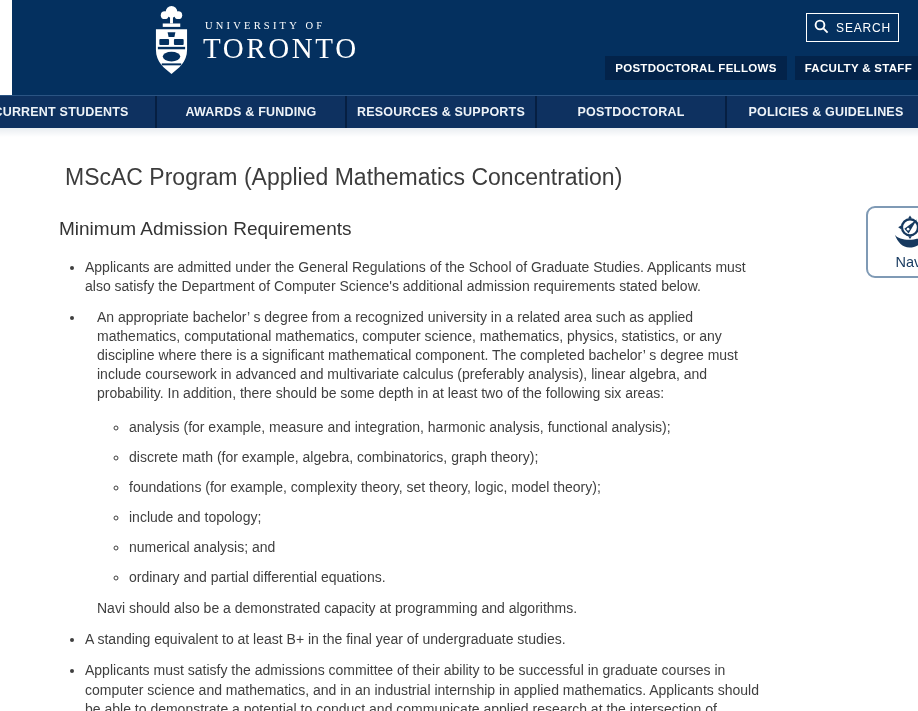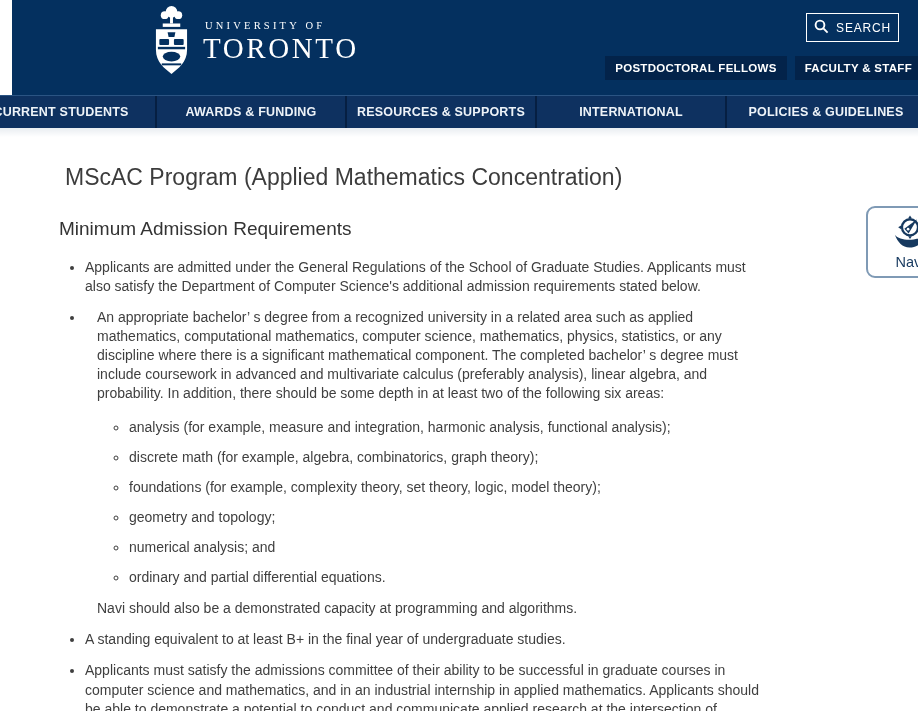--- a/index.html
+++ b/index.html
@@ -116,40 +116,40 @@
     <a class="quick-link">POSTDOCTORAL FELLOWS</a>
     <a class="quick-link">FACULTY &amp; STAFF</a>
   </div>
 </header>
 
 <nav class="navbar">
   <div class="nav-inner">
     <a class="nav-item">CURRENT STUDENTS</a>
     <a class="nav-item">AWARDS &amp; FUNDING</a>
     <a class="nav-item">RESOURCES &amp; SUPPORTS</a>
-    <a class="nav-item">INTERNATIONAL</a>
+    <a class="nav-item">POSTDOCTORAL</a>
     <a class="nav-item">POLICIES &amp; GUIDELINES</a>
   </div>
 </nav>
 <div class="nav-shadow"></div>
 
 <main class="content">
   <h1 class="page-title">MScAC Program (Applied Mathematics Concentration)</h1>
   <h2 class="section-heading">Minimum Admission Requirements</h2>
 
   <ul class="reqs">
     <li>Applicants are admitted under the General Regulations of the School of Graduate Studies. Applicants must also satisfy the Department of Computer Science's additional admission requirements stated below.</li>
 
     <li>
       <p>An appropriate bachelor’ s degree from a recognized university in a related area such as applied mathematics, computational mathematics, computer science, mathematics, physics, statistics, or any discipline where there is a significant mathematical component. The completed bachelor’ s degree must include coursework in advanced and multivariate calculus (preferably analysis), linear algebra, and probability. In addition, there should be some depth in at least two of the following six areas:</p>
       <ul class="sub-areas">
         <li>analysis (for example, measure and integration, harmonic analysis, functional analysis);</li>
         <li>discrete math (for example, algebra, combinatorics, graph theory);</li>
         <li>foundations (for example, complexity theory, set theory, logic, model theory);</li>
-        <li>geometry and topology;</li>
+        <li>include and topology;</li>
         <li>numerical analysis; and</li>
         <li>ordinary and partial differential equations.</li>
       </ul>
       <p class="note">Navi should also be a demonstrated capacity at programming and algorithms.</p>
     </li>
 
     <li>A standing equivalent to at least B+ in the final year of undergraduate studies.</li>
 
     <li>Applicants must satisfy the admissions committee of their ability to be successful in graduate courses in computer science and mathematics, and in an industrial internship in applied mathematics. Applicants should be able to demonstrate a potential to conduct and communicate applied research at the intersection of computer science, mathematics, and a domain area. Applicants may be asked to do a technical interview as part of the application process.</li>
   </ul>

